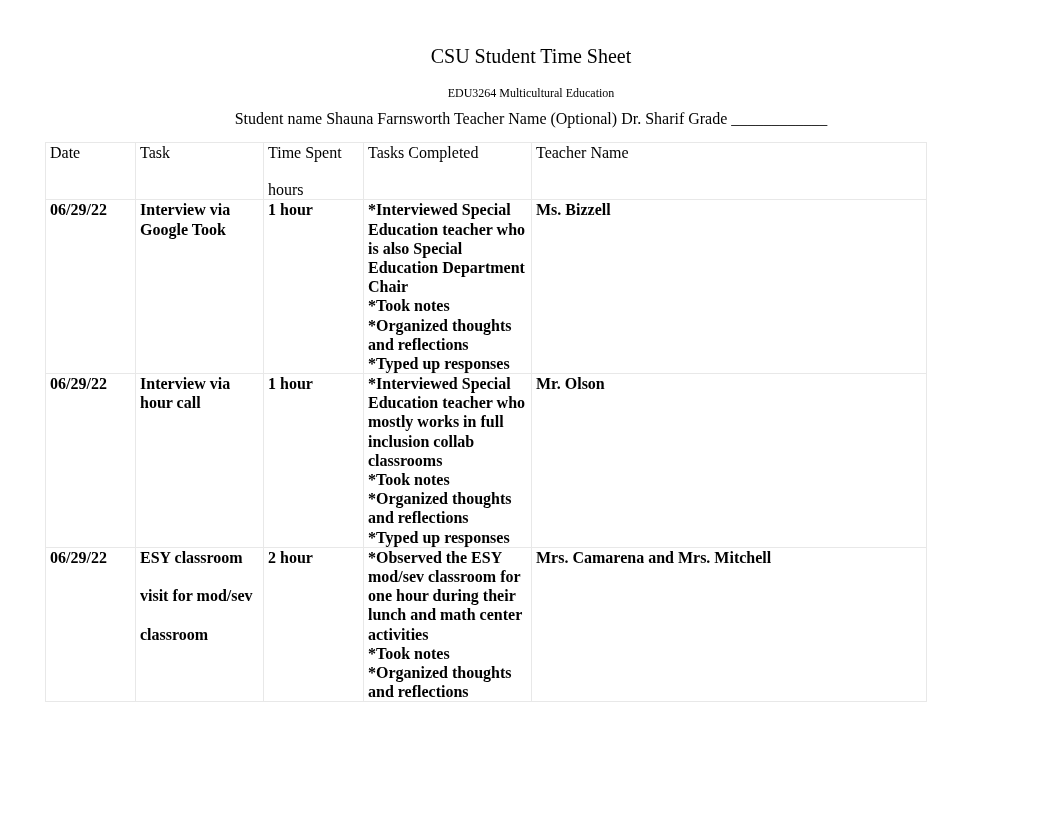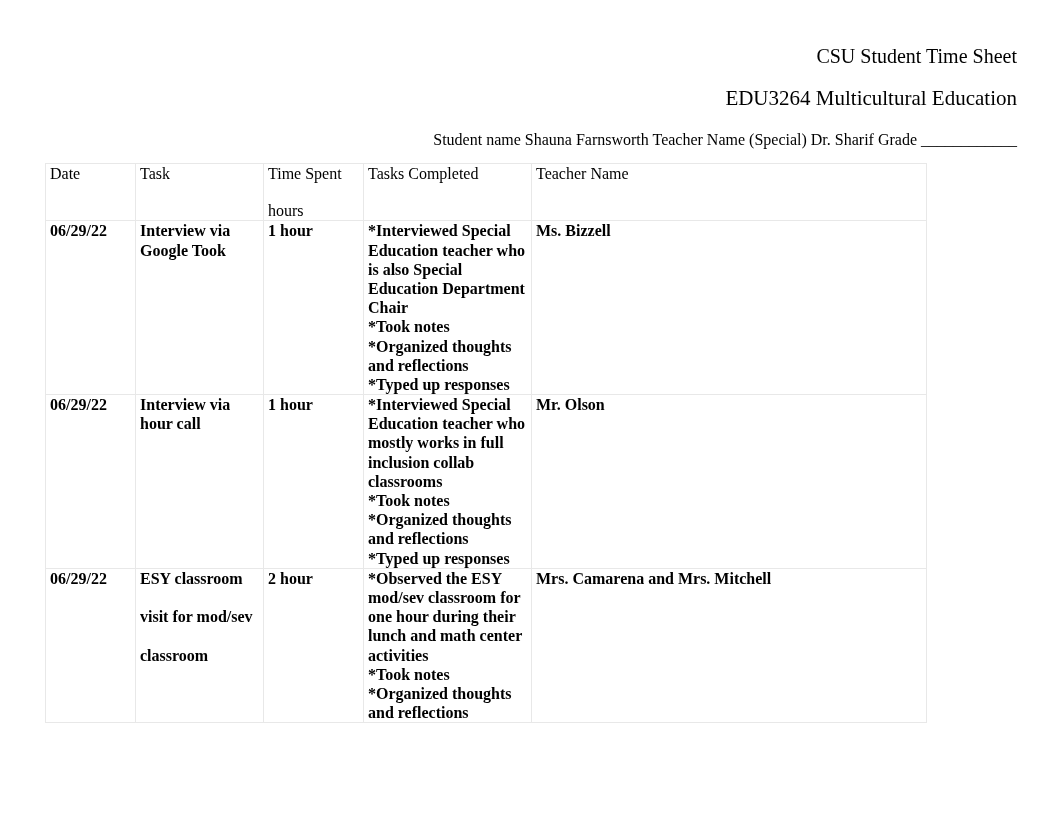--- a/index.html
+++ b/index.html
@@ -10,30 +10,30 @@
     body {
       font-family: "Times New Roman", Times, serif;
       font-size: 16px;
       background: #ffffff;
       color: #000000;
       width: 1062px;
       height: 822px;
       padding: 45px 45px 0 45px;
     }
     .header-block {
-      text-align: right;
+      text-align: center;
       margin-bottom: 10px;
     }
     .title1 {
       font-size: 20px;
       margin-bottom: 18px;
     }
     .title2 {
-      font-size: 21px;
-      margin-bottom: 20px;
+      font-size: 12px;
+      margin-bottom: 9px;
     }
     .info-line {
       font-size: 16px;
       margin-bottom: 14px;
     }
     .term {
       font-size: 16px;
       margin-bottom: 2px;
     }
     table {
@@ -69,21 +69,21 @@
     .task-cell {
       white-space: pre-line;
     }
   </style>
 </head>
 <body>
 
 <div class="header-block">
   <div class="title1">CSU Student Time Sheet</div>
   <div class="title2">EDU3264 Multicultural Education</div>
-  <div class="info-line">Student name Shauna Farnsworth   Teacher Name (Special) Dr. Sharif   Grade ____________</div>
+  <div class="info-line">Student name Shauna Farnsworth   Teacher Name (Optional) Dr. Sharif   Grade ____________</div>
 </div>
 
 <table>
   <colgroup>
     <col class="c-date">
     <col class="c-task">
     <col class="c-time">
     <col class="c-comp">
     <col class="c-teacher">
   </colgroup>

